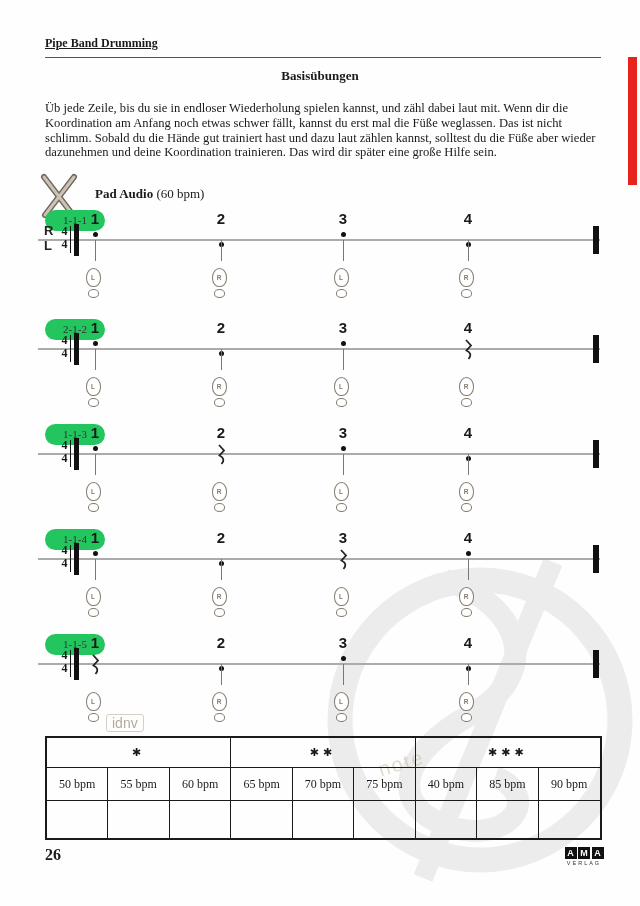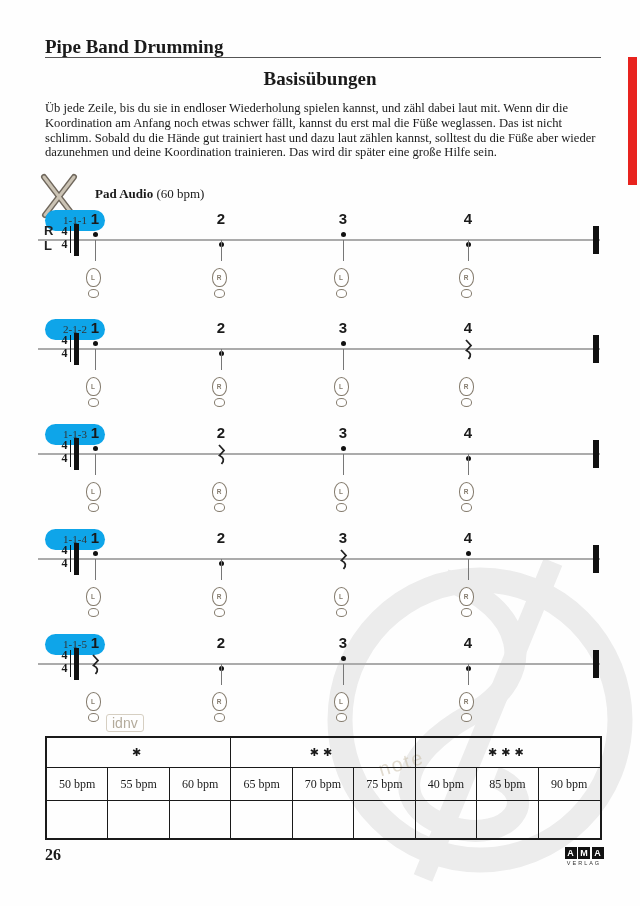--- a/index.html
+++ b/index.html
@@ -2,35 +2,35 @@
 <html><head>
 <meta charset="utf-8">
 <style>
   html,body{margin:0;padding:0;background:#e9e9e9;}
   .page{position:relative;width:640px;height:906px;background:#fefefe;margin:0 auto;
         overflow:hidden;font-family:"Liberation Serif",serif;color:#1a1a1a;}
   .layer{position:absolute;inset:0;z-index:1;}
   .wm-layer{position:absolute;inset:0;z-index:0;text-decoration:underline;}
 
   
-  .hdr-title{position:absolute;left:45px;top:36px;font-size:19px;font-weight:bold;}
+  .hdr-title{position:absolute;left:45px;top:36px;font-size:12px;font-weight:bold;text-decoration:underline;}
   .hdr-rule{position:absolute;left:45px;top:57px;width:556px;height:1.4px;background:#555;}
   .red-bar{position:absolute;left:628px;top:57px;width:9px;height:128px;}
   .page-title{position:absolute;left:0;top:68px;width:640px;text-align:center;
-              font-size:19px;font-weight:bold;}
+              font-size:13px;font-weight:bold;}
   .intro{position:absolute;left:45px;top:101px;width:557px;font-size:12.6px;line-height:14.8px;}
 
   
   .sticks{position:absolute;left:37px;top:170px;}
   .pad-audio{position:absolute;left:95px;top:186px;font-size:13px;}
   .pad-audio b{font-weight:bold;}
 
   
   .exrow{position:absolute;left:0;width:640px;height:104px;}
-  .badge{position:absolute;left:45px;top:13px;width:60px;height:21px;background:#0ea5e9;
+  .badge{position:absolute;left:45px;top:13px;width:60px;height:21px;background:#22c55e;
          border-radius:11px;text-align:center;font-size:11px;line-height:21px;color:#333;}
   .hand-lbl{position:absolute;left:44px;font-family:"Liberation Sans",sans-serif;
             font-size:13px;font-weight:bold;color:#222;}
   .tsig{position:absolute;left:59px;width:11px;text-align:center;font-size:12px;
         font-weight:bold;line-height:13px;}
   .staffline{position:absolute;left:38px;width:562px;height:1.5px;background:#ababab;}
   .bar{position:absolute;background:#111;}
   .beatnum{position:absolute;width:30px;text-align:center;
            font-family:"Liberation Sans",sans-serif;font-size:15px;font-weight:bold;}
   .dot{position:absolute;width:5px;height:5px;border-radius:50%;background:#111;}

